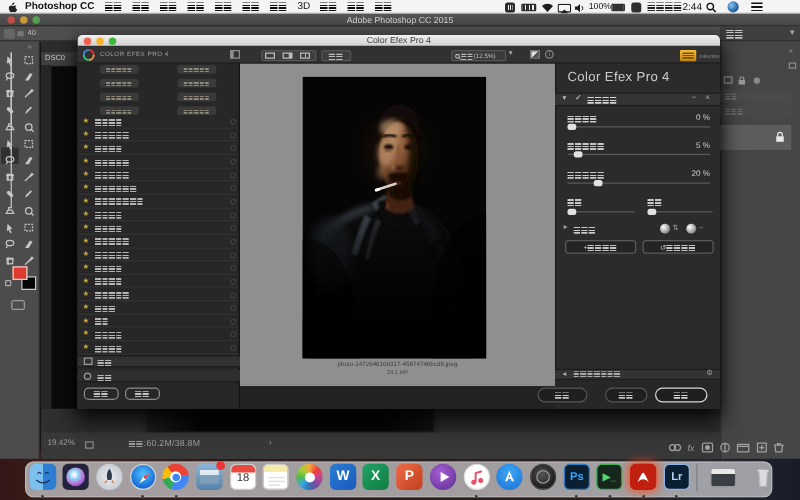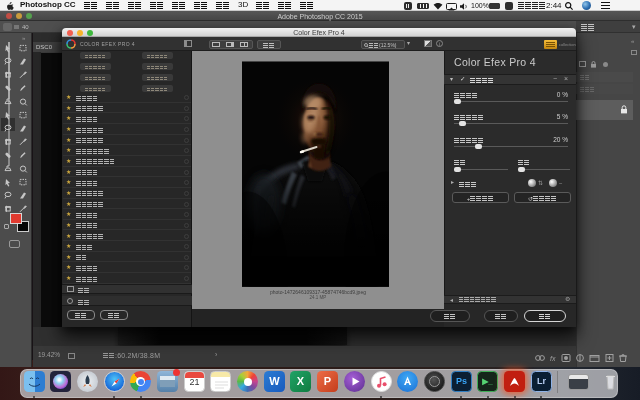--- a/index.html
+++ b/index.html
@@ -440,21 +440,21 @@
   </div>
 <div class="a" style="left:157px;top:371px;width:21px;height:21px;">
     <div style="border-radius:4.5px;width:21px;height:21px;background:linear-gradient(#8fb6d9,#5580a8);">
       <div style="position:absolute;left:3px;top:5px;width:15px;height:11px;background:linear-gradient(#dfeaf2 40%,#7f9eb8 40%);"></div>
       <div style="position:absolute;right:-2px;top:-2px;width:7px;height:7px;border-radius:50%;background:#e33;"></div>
     </div>
   </div>
 <div class="a" style="left:184px;top:371px;width:21px;height:21px;">
     <div style="border-radius:4.5px;width:21px;height:21px;background:#fff;border:1px solid #ccc;">
       <div style="width:100%;height:6px;background:#e9493f;border-radius:4px 4px 0 0;"></div>
-      <div style="text-align:center;font-size:9px;color:#333;">21</div>
+      <div style="text-align:center;font-size:9px;color:#333;">18</div>
     </div>
   </div>
 <div class="a" style="left:210px;top:371px;width:21px;height:21px;">
     <div style="border-radius:4.5px;width:21px;height:21px;background:linear-gradient(#f7e9a8 28%,#fff 28%);border:1px solid #ccc;"><svg width="21" height="21">
         <path d="M4 10h13M4 13h13M4 16h9" stroke="#ddd"></path>
       </svg></div>
   </div>
 <div class="a" style="left:237px;top:371px;width:21px;height:21px;">
     <div style="border-radius:50%;width:21px;height:21px;background:conic-gradient(#f3a83b,#ef4136,#c6458f,#7d4a9e,#3c6eb4,#36a9e0,#59b947,#a6ce39,#f3a83b);">
       <div style="position:absolute;left:6.5px;top:6.5px;width:8px;height:8px;border-radius:50%;background:#fff;"></div>

